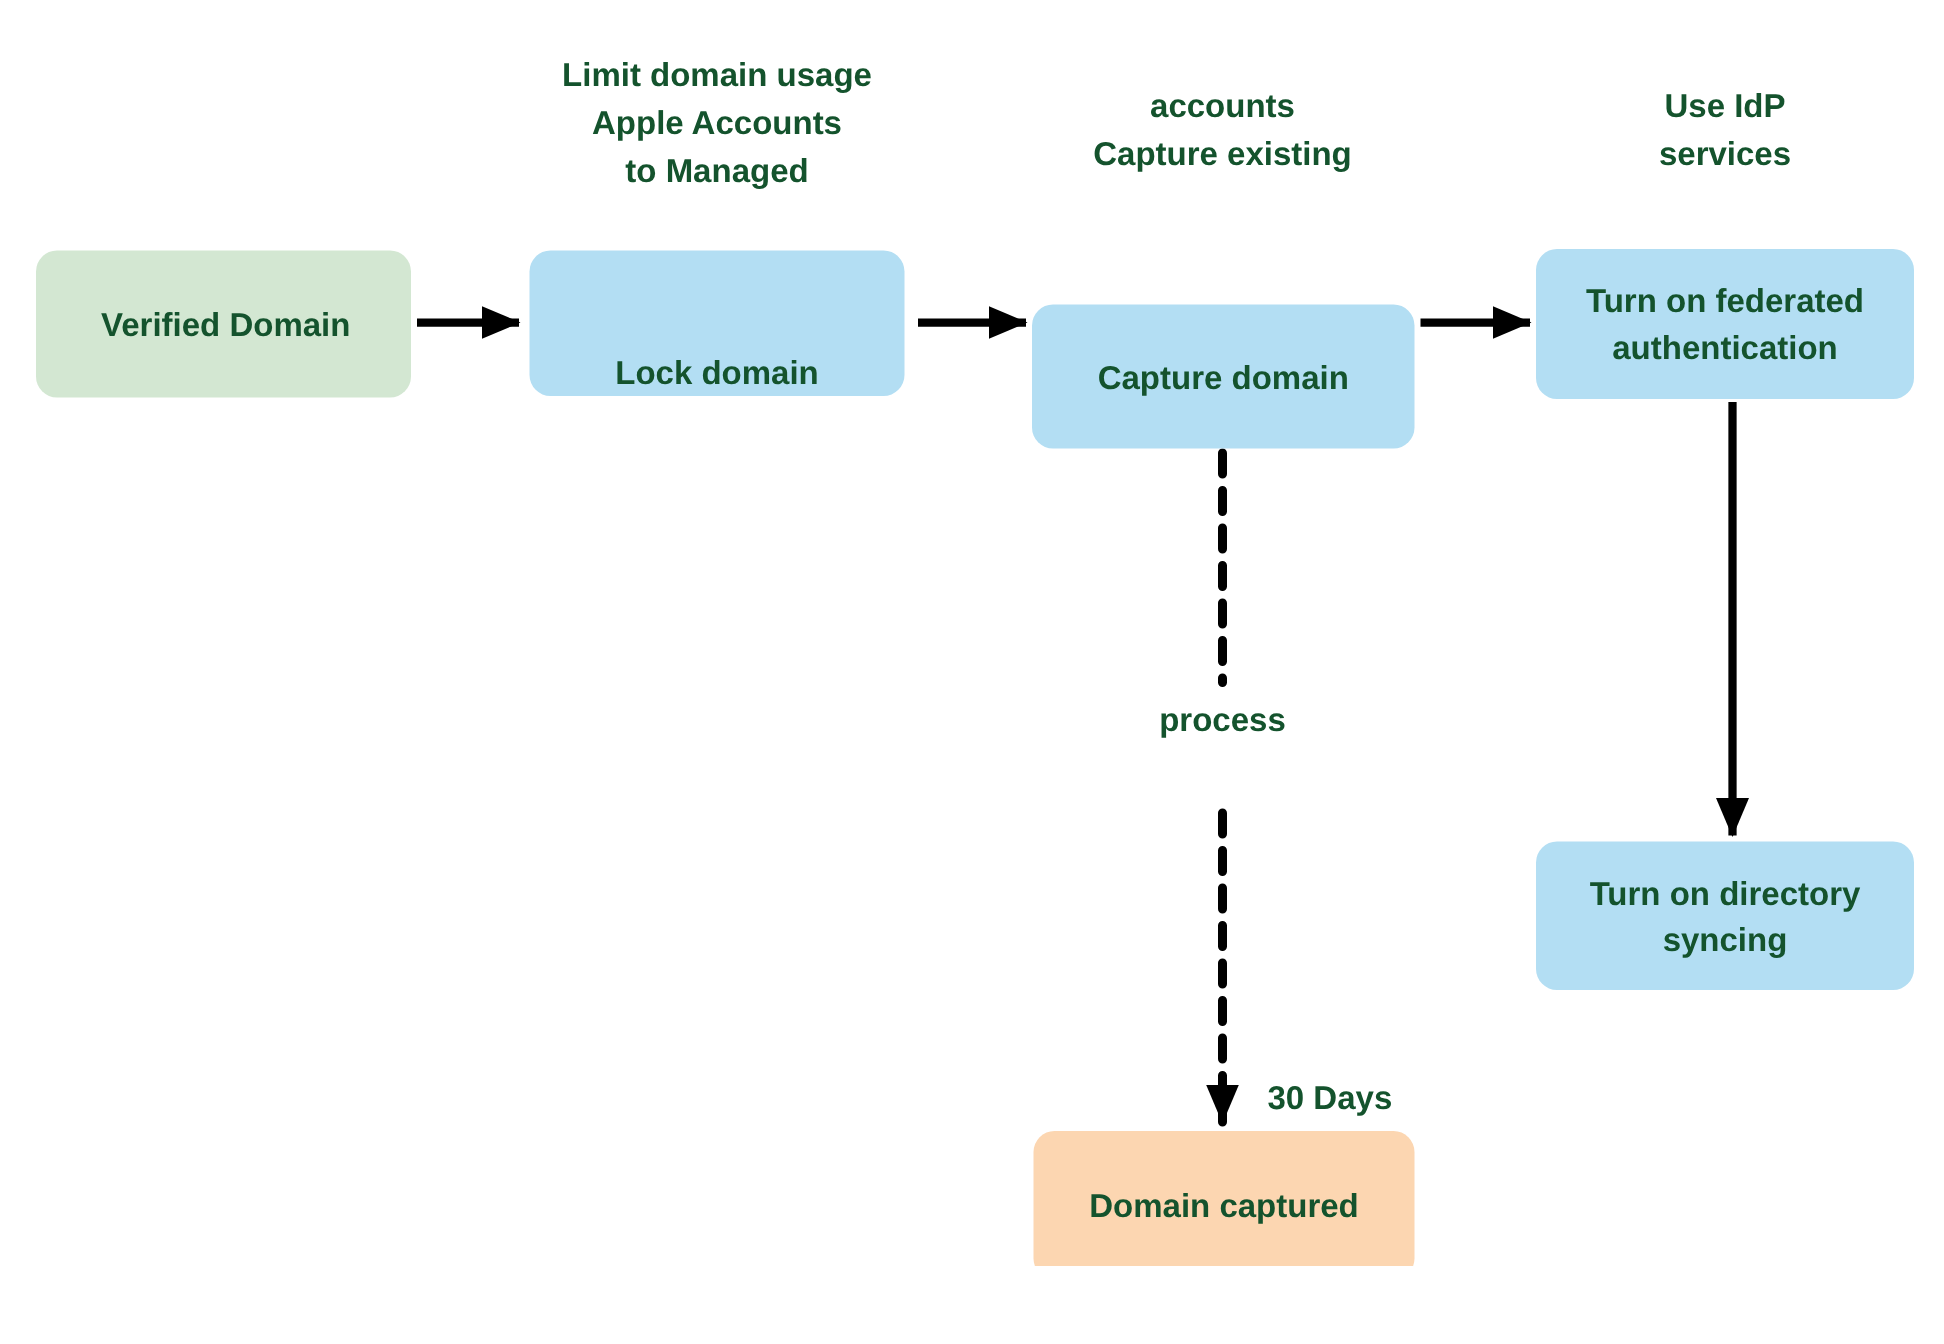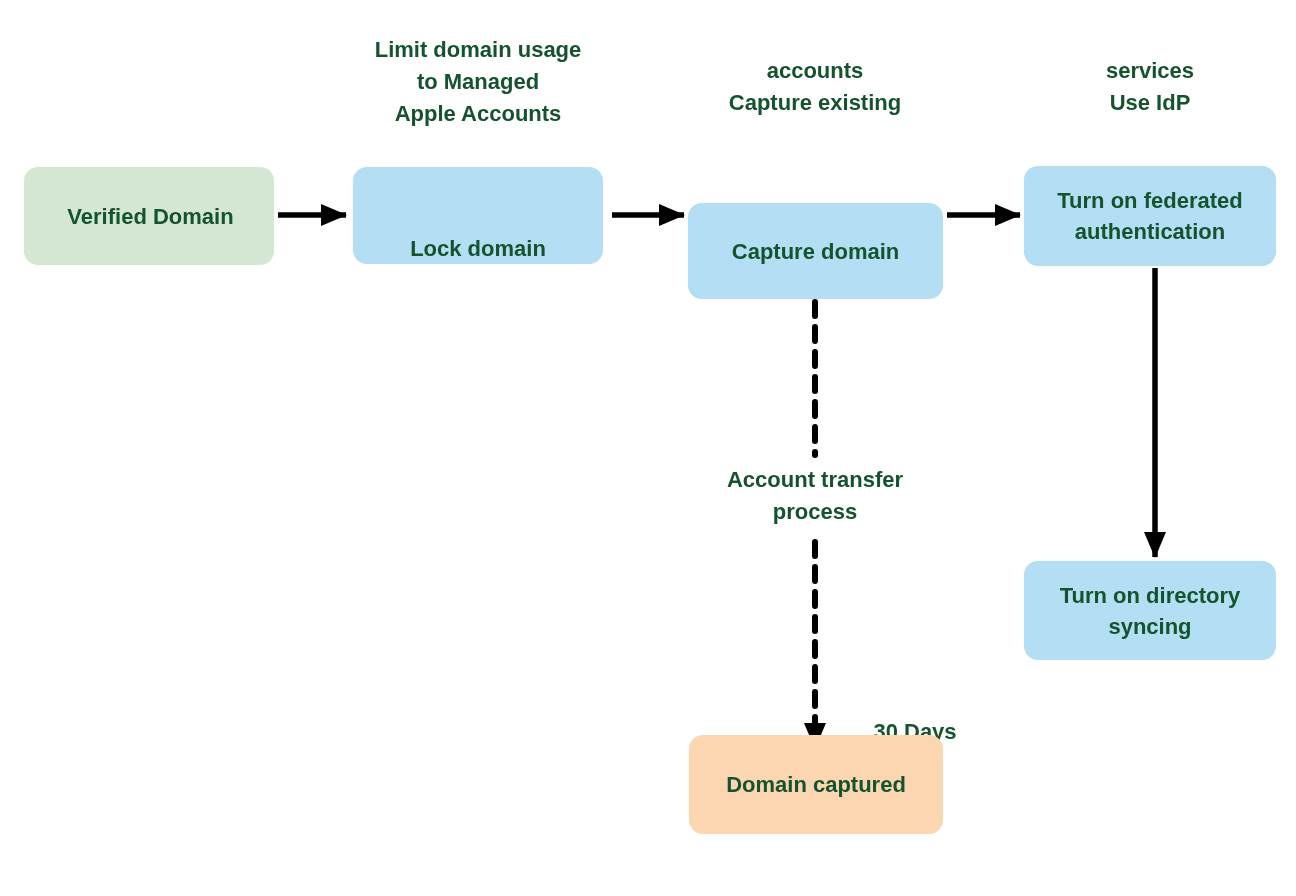--- a/index.html
+++ b/index.html
@@ -31,36 +31,36 @@
   }
   .node-green  { background: var(--green,  #d3e7d2); padding-left: 17px; }
   .node-blue   { background: var(--blue,   #b3def3); }
   .node-orange { background: var(--orange, #fcd6b1); }
 
   #node-verified-domain   { left: 24px;   top: 167px; width: 250px; height: 98px; }
   #node-lock-domain       { left: 353px;  top: 167px; width: 250px; height: 97px; align-items: flex-end; }
   #node-capture-domain    { left: 688px;  top: 167px; width: 255px; height: 96px; margin-top: 36px; }
   #node-federated-auth    { left: 1024px; top: 166px; width: 252px; height: 100px; }
   #node-directory-syncing { left: 1024px; top: 561px; width: 252px; height: 99px; }
-  #node-domain-captured   { left: 689px;  top: 735px; width: 254px; height: 99px; }
+  #node-domain-captured   { left: 689px;  top: 754px; width: 254px; height: 99px; }
 
   .note {
     position: absolute;
     text-align: center;
     font-size: 22px;
     line-height: 32px;
     white-space: nowrap;
   }
   .note span { display: block; }
 
   #note-limit-domain      { left: 318px;  top: 34px;  width: 320px; }
   #note-capture-existing  { left: 655px;  top: 55px;  width: 320px; }
   #note-idp-services      { left: 1030px; top: 55px;  width: 240px; }
   #note-account-transfer  { left: 655px;  top: 464px; width: 320px; }
-  #note-30-days           { left: 845px;  top: 716px; width: 140px; text-align: center; }
+  #note-30-days           { left: 845px;  top: 716px; width: 140px; text-align: left; }
 
   #arrow-layer {
     position: absolute;
     left: 0; top: 0;
     width: 1296px;
     height: 896px;
     pointer-events: none;
   }
 </style>
 </head>
@@ -77,33 +77,32 @@
     <path d="M278,215 L346,215" stroke="#000000" stroke-width="5.5" marker-end="url(#ah)"></path>
     <path d="M612,215 L684,215" stroke="#000000" stroke-width="5.5" marker-end="url(#ah)"></path>
     <path d="M947,215 L1020,215" stroke="#000000" stroke-width="5.5" marker-end="url(#ah)"></path>
     <path d="M1155,268 L1155,557" stroke="#000000" stroke-width="5.5" marker-end="url(#ah)"></path>
     <path d="M815,277 L815,455" stroke="#000000" stroke-width="6" stroke-dasharray="14 11" stroke-linecap="round" fill="none"></path>
     <path d="M815,542 L815,748" stroke="#000000" stroke-width="6" stroke-dasharray="14 11" stroke-linecap="round" fill="none" marker-end="url(#ah)"></path>
   </svg>
 
   <div class="note" id="note-limit-domain">
     <span>Limit domain usage</span>
+    <span>Apple Accounts</span>
     <span>to Managed</span>
-    <span>Apple Accounts</span>
   </div>
   <div class="note" id="note-capture-existing">
     <span>accounts</span>
     <span>Capture existing</span>
   </div>
   <div class="note" id="note-idp-services">
+    <span>Use IdP</span>
     <span>services</span>
-    <span>Use IdP</span>
   </div>
   <div class="note" id="note-account-transfer">
-    <span>Account transfer</span>
     <span>process</span>
   </div>
   <div class="note" id="note-30-days">
     <span>30 Days</span>
   </div>
 
   <div class="node node-green" id="node-verified-domain">
     <span>Verified Domain</span>
   </div>
   <div class="node node-blue" id="node-lock-domain">

